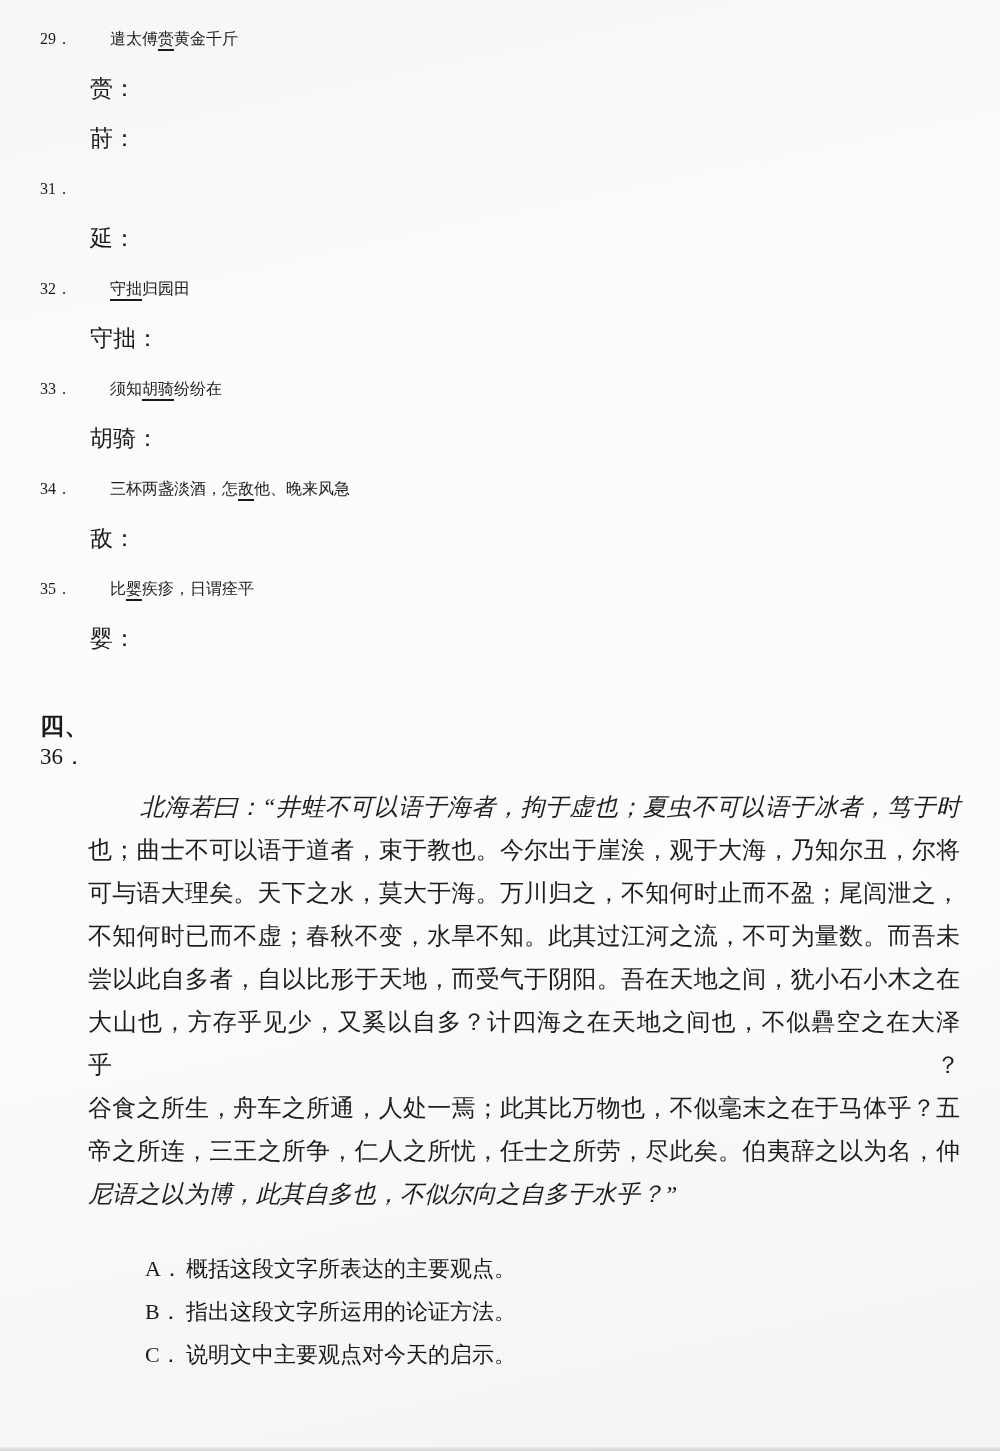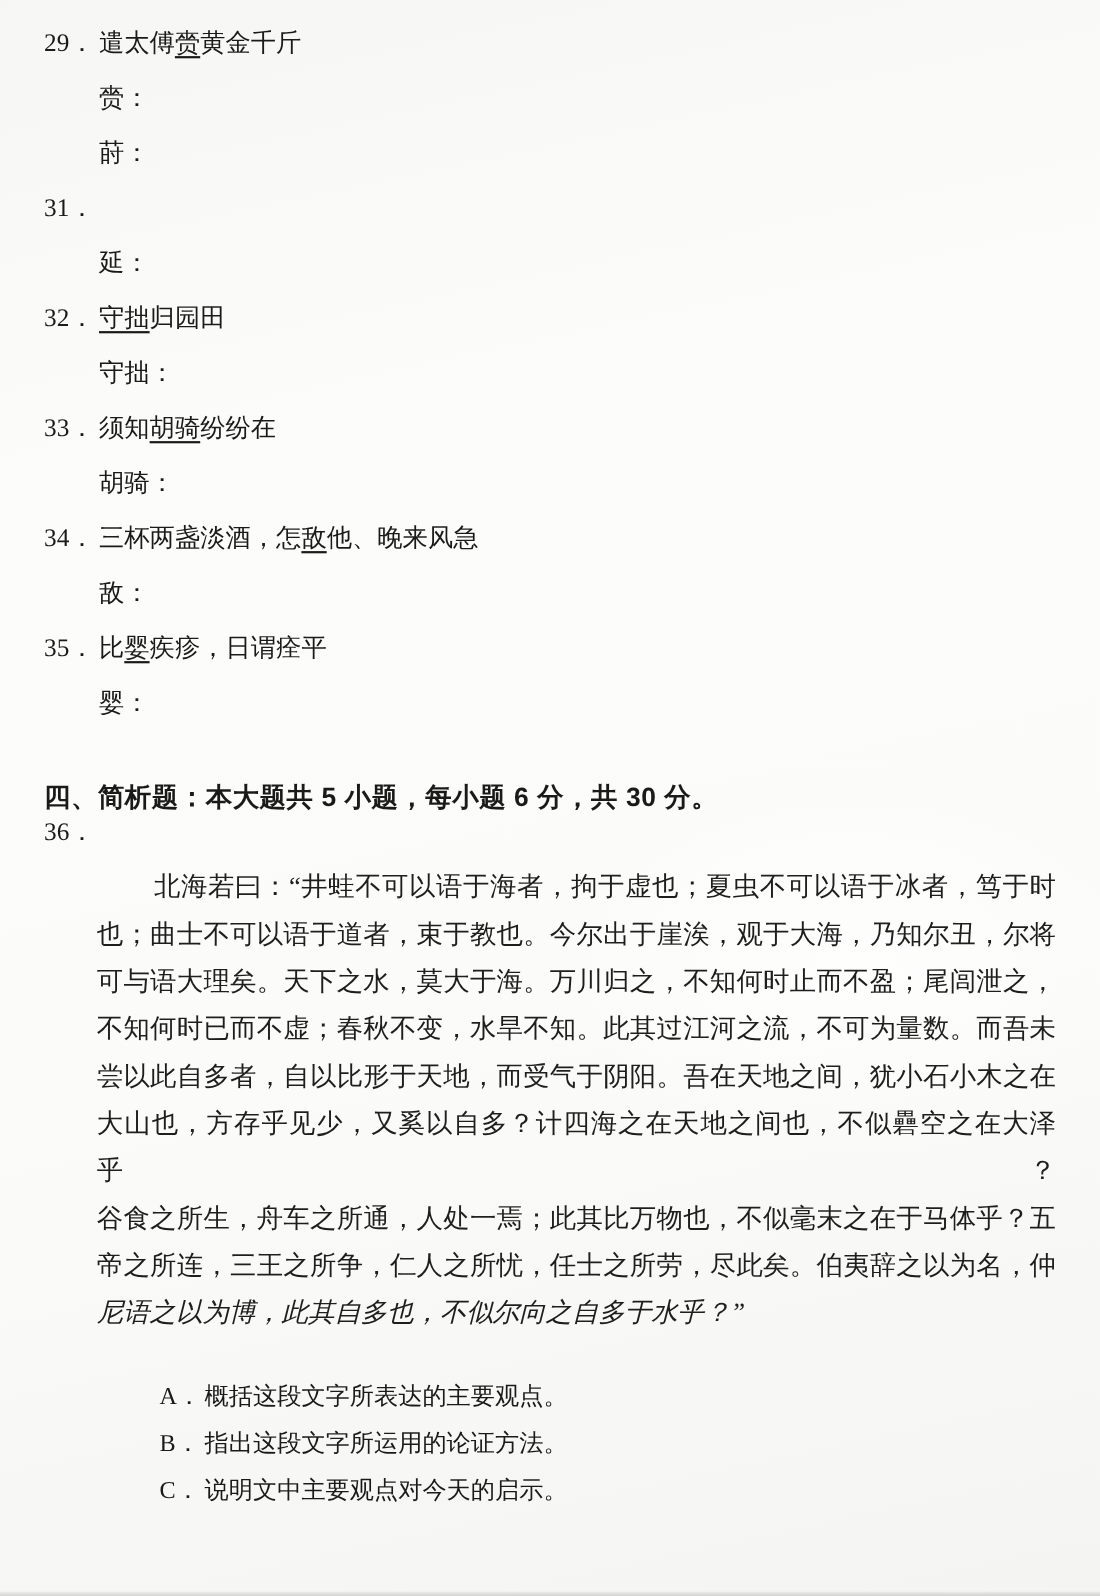--- a/index.html
+++ b/index.html
@@ -20,22 +20,23 @@
     left: 0; bottom: 0;
     width: 100%; height: 4px;
     background: linear-gradient(180deg, rgba(0,0,0,0.04), rgba(0,0,0,0.14));
   }
   .page { padding: 24px 40px 0 40px; }
 
   
   .q-row {
     display: flex;
     height: 50px;
-    font-size: 23px;
+    font-size: 16px;
     line-height: 30px;
+    gap: 20px;
   }
   .q-row .num { width: 50px; flex: none; }
   .gloss-row {
     height: 50px;
     padding-left: 50px;
     font-size: 23px;
     line-height: 30px;
   }
   .term-u {
     text-decoration: underline;
@@ -64,21 +65,21 @@
   .q36-line .num { width: 50px; flex: none; }
 
   .passage {
     margin: 14px 0 0 48px;
     width: 872px;
     font-size: 24px;
     line-height: 43px;
     color: #1e1e1e;
   }
   .p-line { text-align: justify; text-align-last: justify; }
-  .p-line.first { padding-left: 52px; }
+  .p-line.first { padding-left: 52px; font-style: italic; }
   .p-line.last  { text-align-last: left; font-style: italic; }
 
   
   .subs { margin-top: 38px; }
   .sub-row {
     display: flex;
     margin-left: 105px;
     margin-top: 13px;
     font-size: 22px;
     line-height: 30px;
@@ -119,21 +120,20 @@
       <div class="gloss-row">敌：</div>
       <div class="q-row">
         <span class="num">35．</span>
         <span><span>比</span><span class="term-u">婴</span><span>疾疹，日谓痊平</span></span>
       </div>
       <div class="gloss-row">婴：</div>
     </div>
 
   <div class="heading">
     <span class="h-label">四、</span>
-    <span class="h-text">简析题：本大题共 5 小题，每小题 6 分，共 30 分。</span>
   </div>
 
   <div class="q36-line">
     <span class="num">36．</span>
   </div>
 
   <div id="passage" class="passage">
       <div class="p-line first">北海若曰：“井蛙不可以语于海者，拘于虚也；夏虫不可以语于冰者，笃于时</div>
       <div class="p-line">也；曲士不可以语于道者，束于教也。今尔出于崖涘，观于大海，乃知尔丑，尔将</div>
       <div class="p-line">可与语大理矣。天下之水，莫大于海。万川归之，不知何时止而不盈；尾闾泄之，</div>

